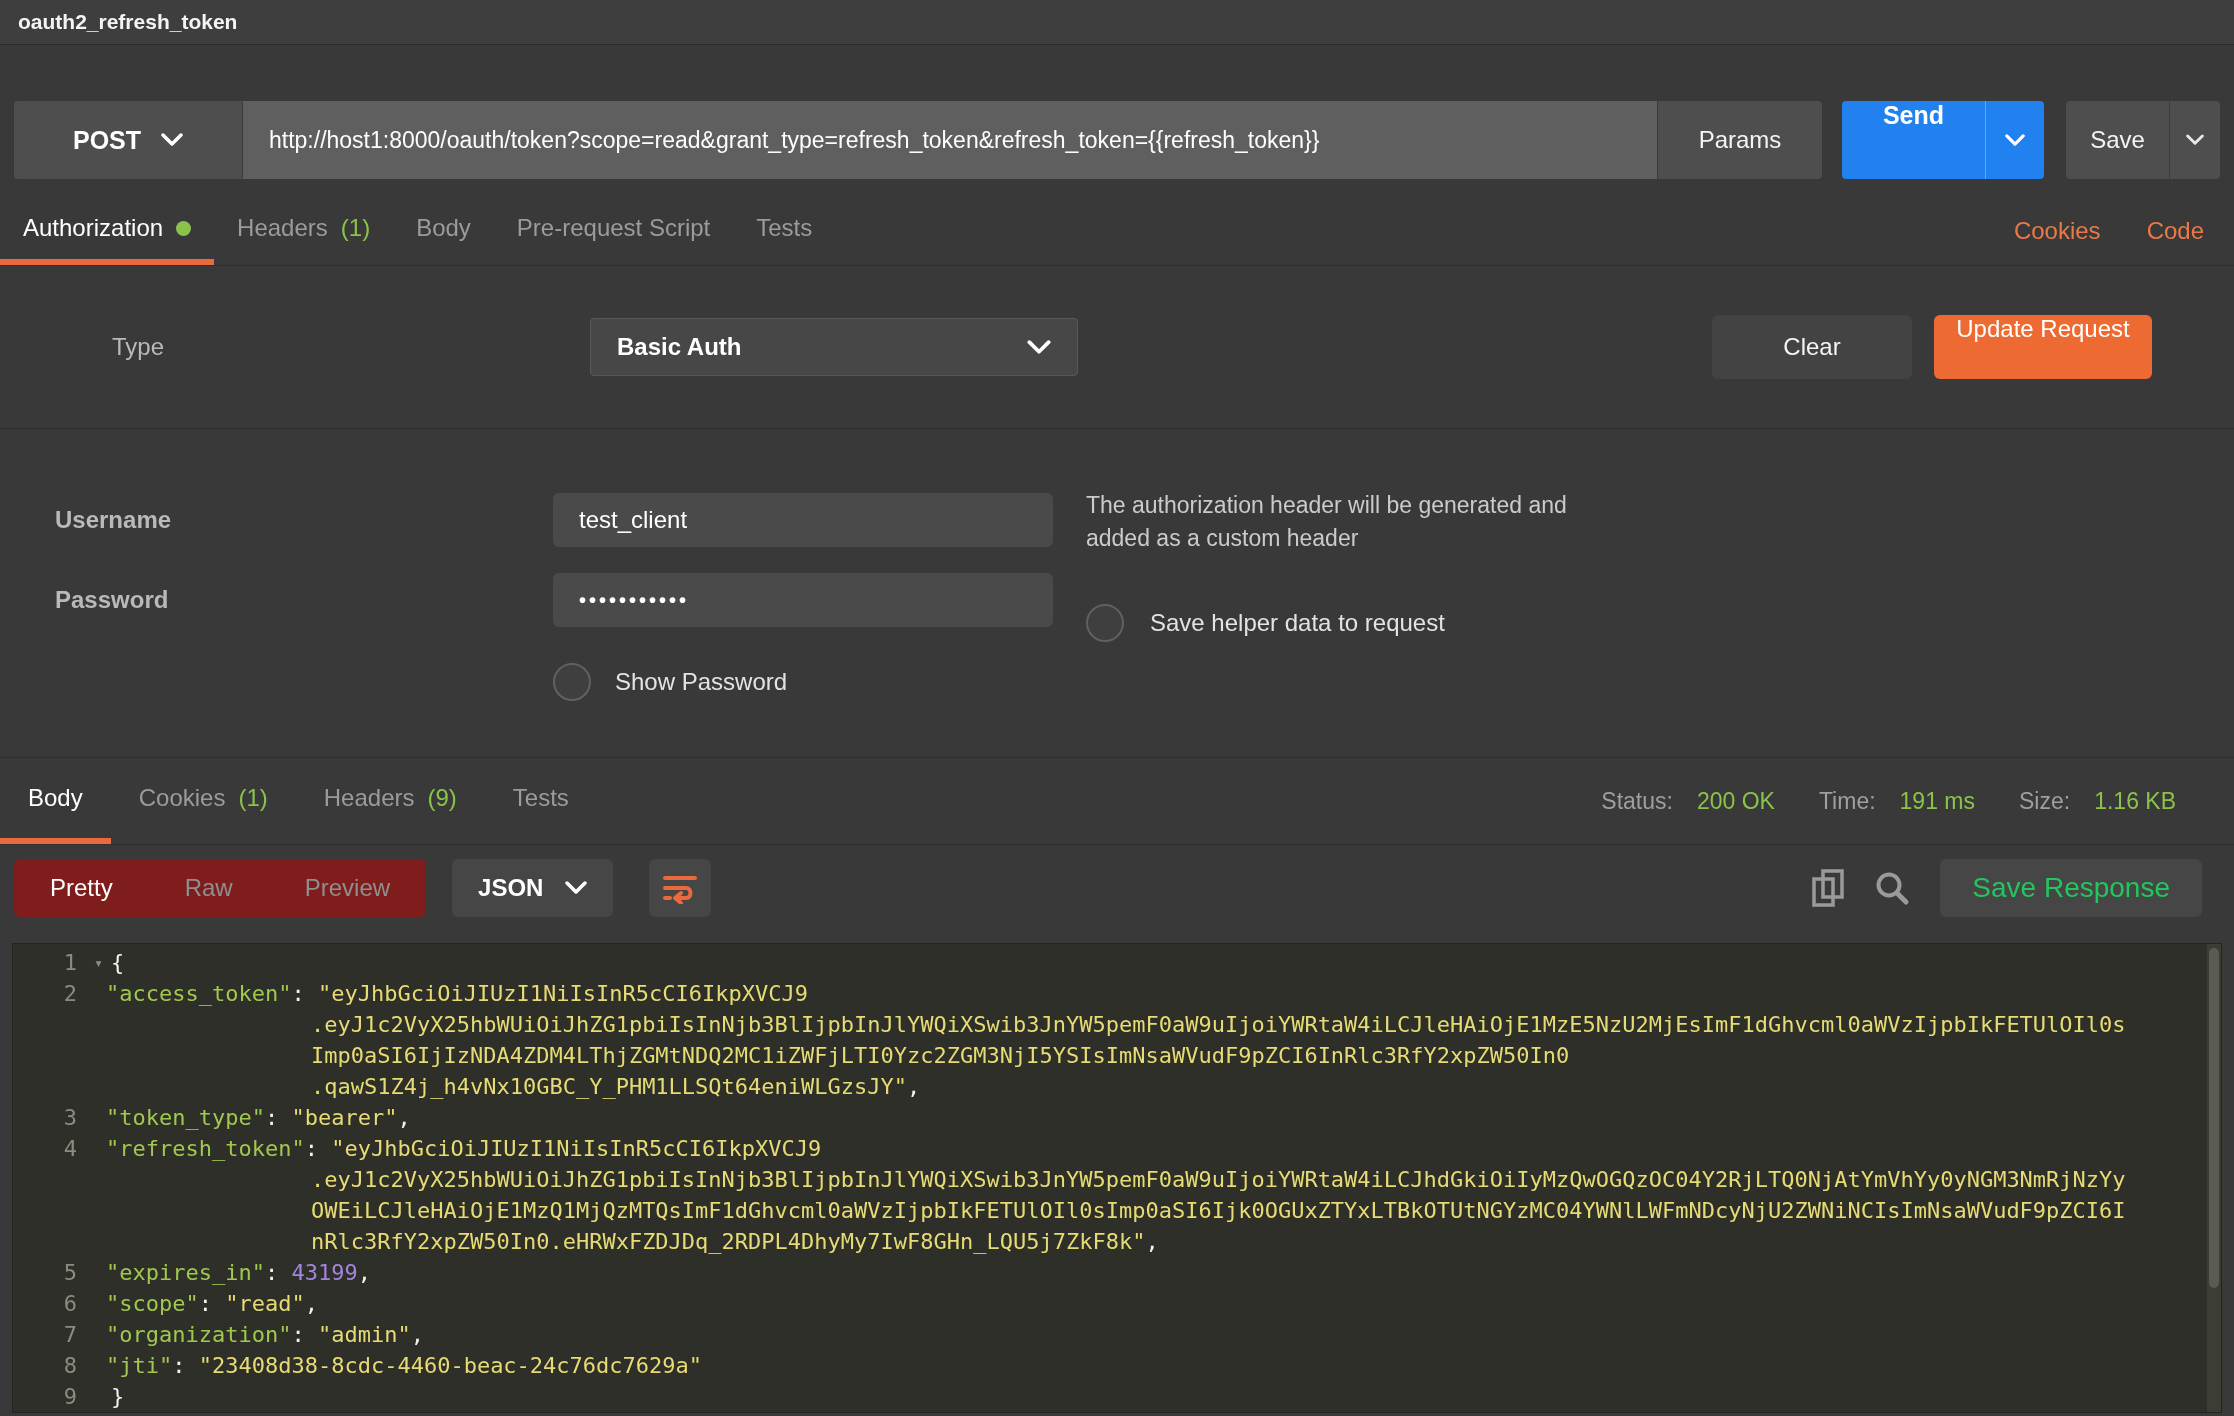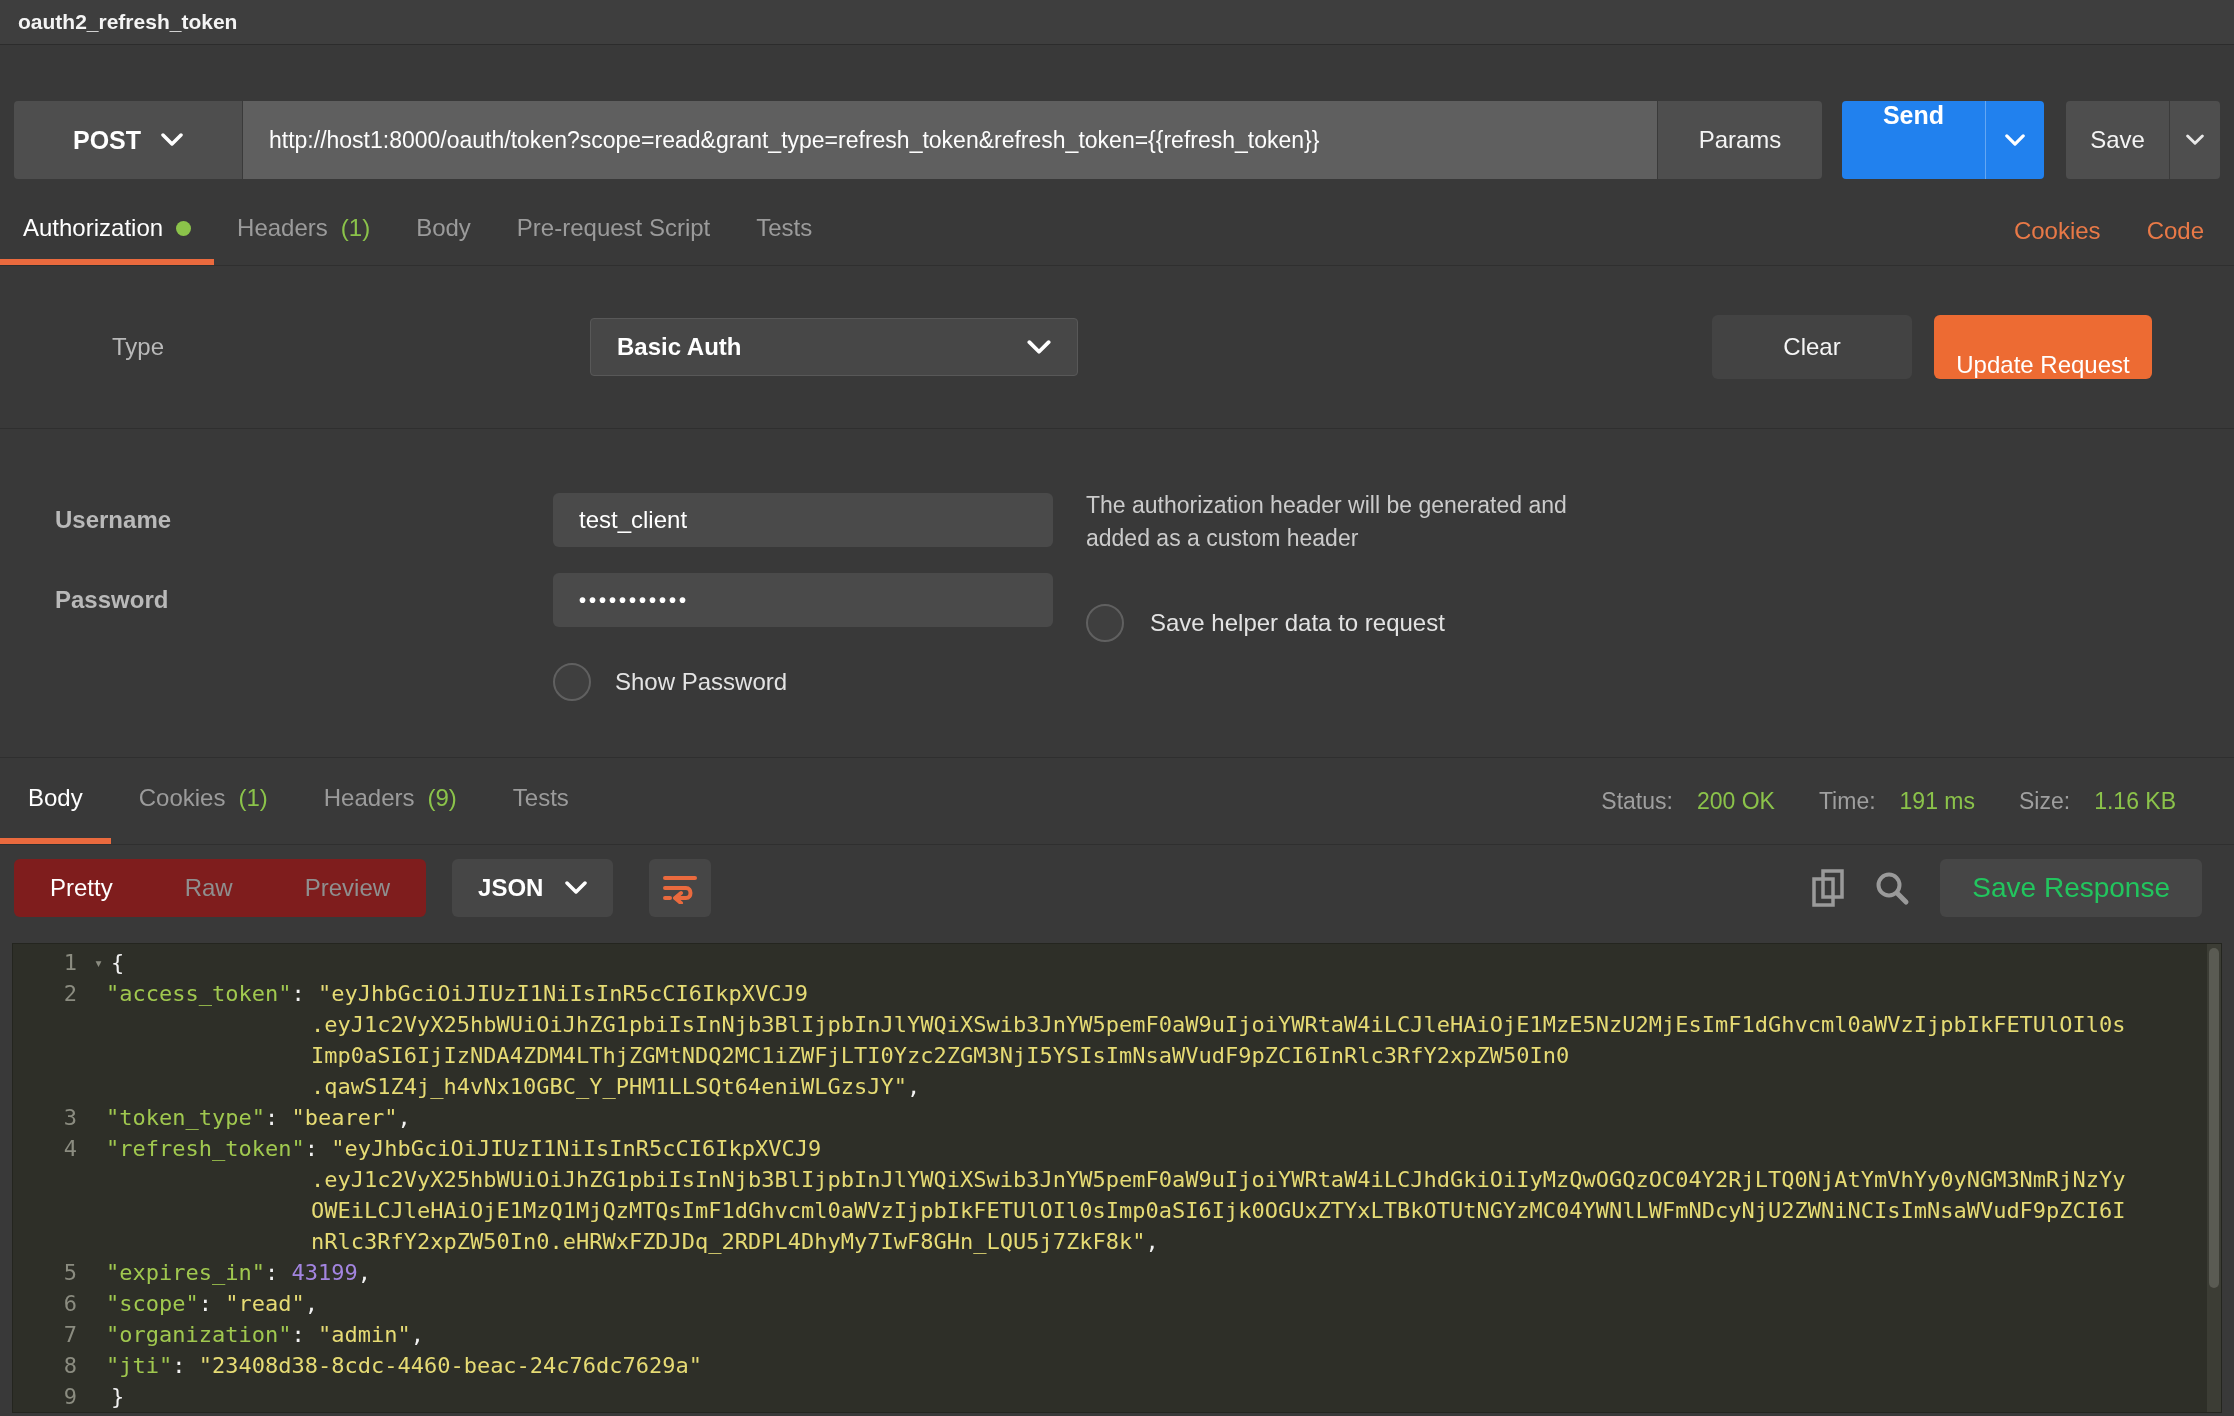--- a/index.html
+++ b/index.html
@@ -55,21 +55,21 @@
   .type-label{width:553px;padding-left:75px;box-sizing:border-box;font-size:24px;color:#b9b9b9;margin-left:37px;}
   .auth-select{
     width:488px;height:58px;background:#474747;border:1px solid #585858;border-radius:4px;
     display:flex;align-items:center;justify-content:space-between;padding:0 26px;box-sizing:border-box;
     font-size:24px;font-weight:600;color:#fff;cursor:pointer;
   }
   .type-spacer{flex:1;}
   .clear-btn{width:200px;height:64px;background:#434343;border-radius:6px;display:flex;align-items:center;
     justify-content:center;font-size:24px;color:#f5f5f5;cursor:pointer;}
   .update-btn{width:218px;height:64px;background:var(--orange-btn);border-radius:6px;margin-left:22px;margin-right:82px;
-    display:flex;align-items:flex-end;justify-content:center;font-size:24px;color:#fff;cursor:pointer;}
+    display:flex;align-items:flex-start;justify-content:center;font-size:24px;color:#fff;cursor:pointer;}
   .hr{height:1px;background:#2f2f2f;}
   .cred-area{position:relative;padding:64px 0 56px 0;}
   .cred-row{display:flex;align-items:center;margin-bottom:26px;}
   .cred-label{width:553px;padding-left:55px;box-sizing:border-box;font-size:24px;color:#b9b9b9;font-weight:bold;}
   .cred-input{
     width:500px;height:54px;background:#4a4a4a;border-radius:6px;display:flex;align-items:center;
     padding:0 26px;box-sizing:border-box;font-size:24px;color:#fff;
   }
   .cred-input.pw{font-size:20px;letter-spacing:3px;font-weight:bold;}
   .show-pass{margin-left:553px;margin-top:36px;display:flex;align-items:center;gap:24px;

